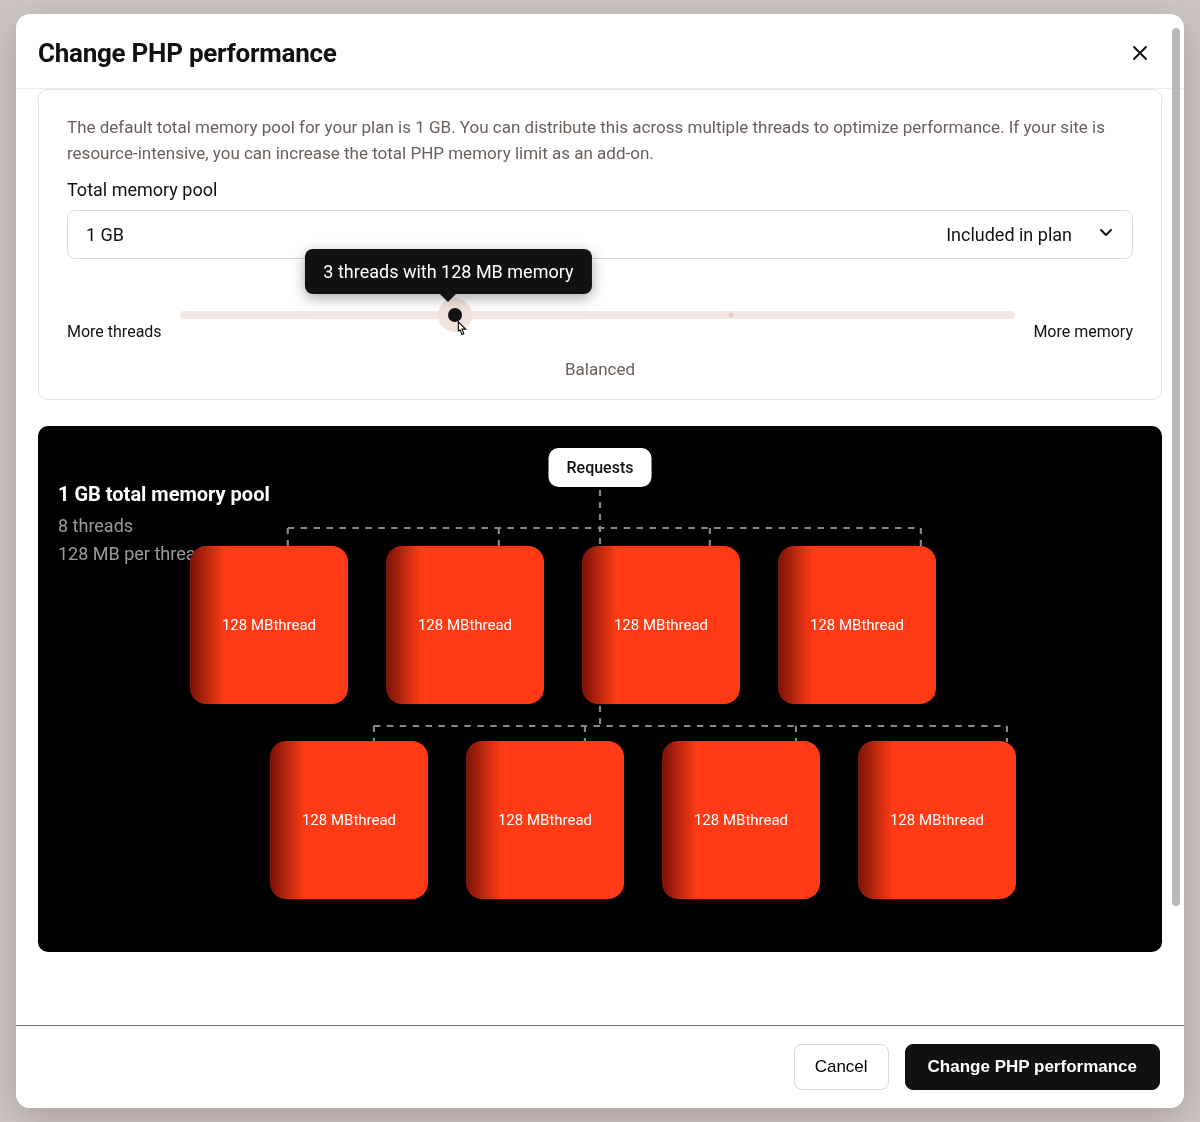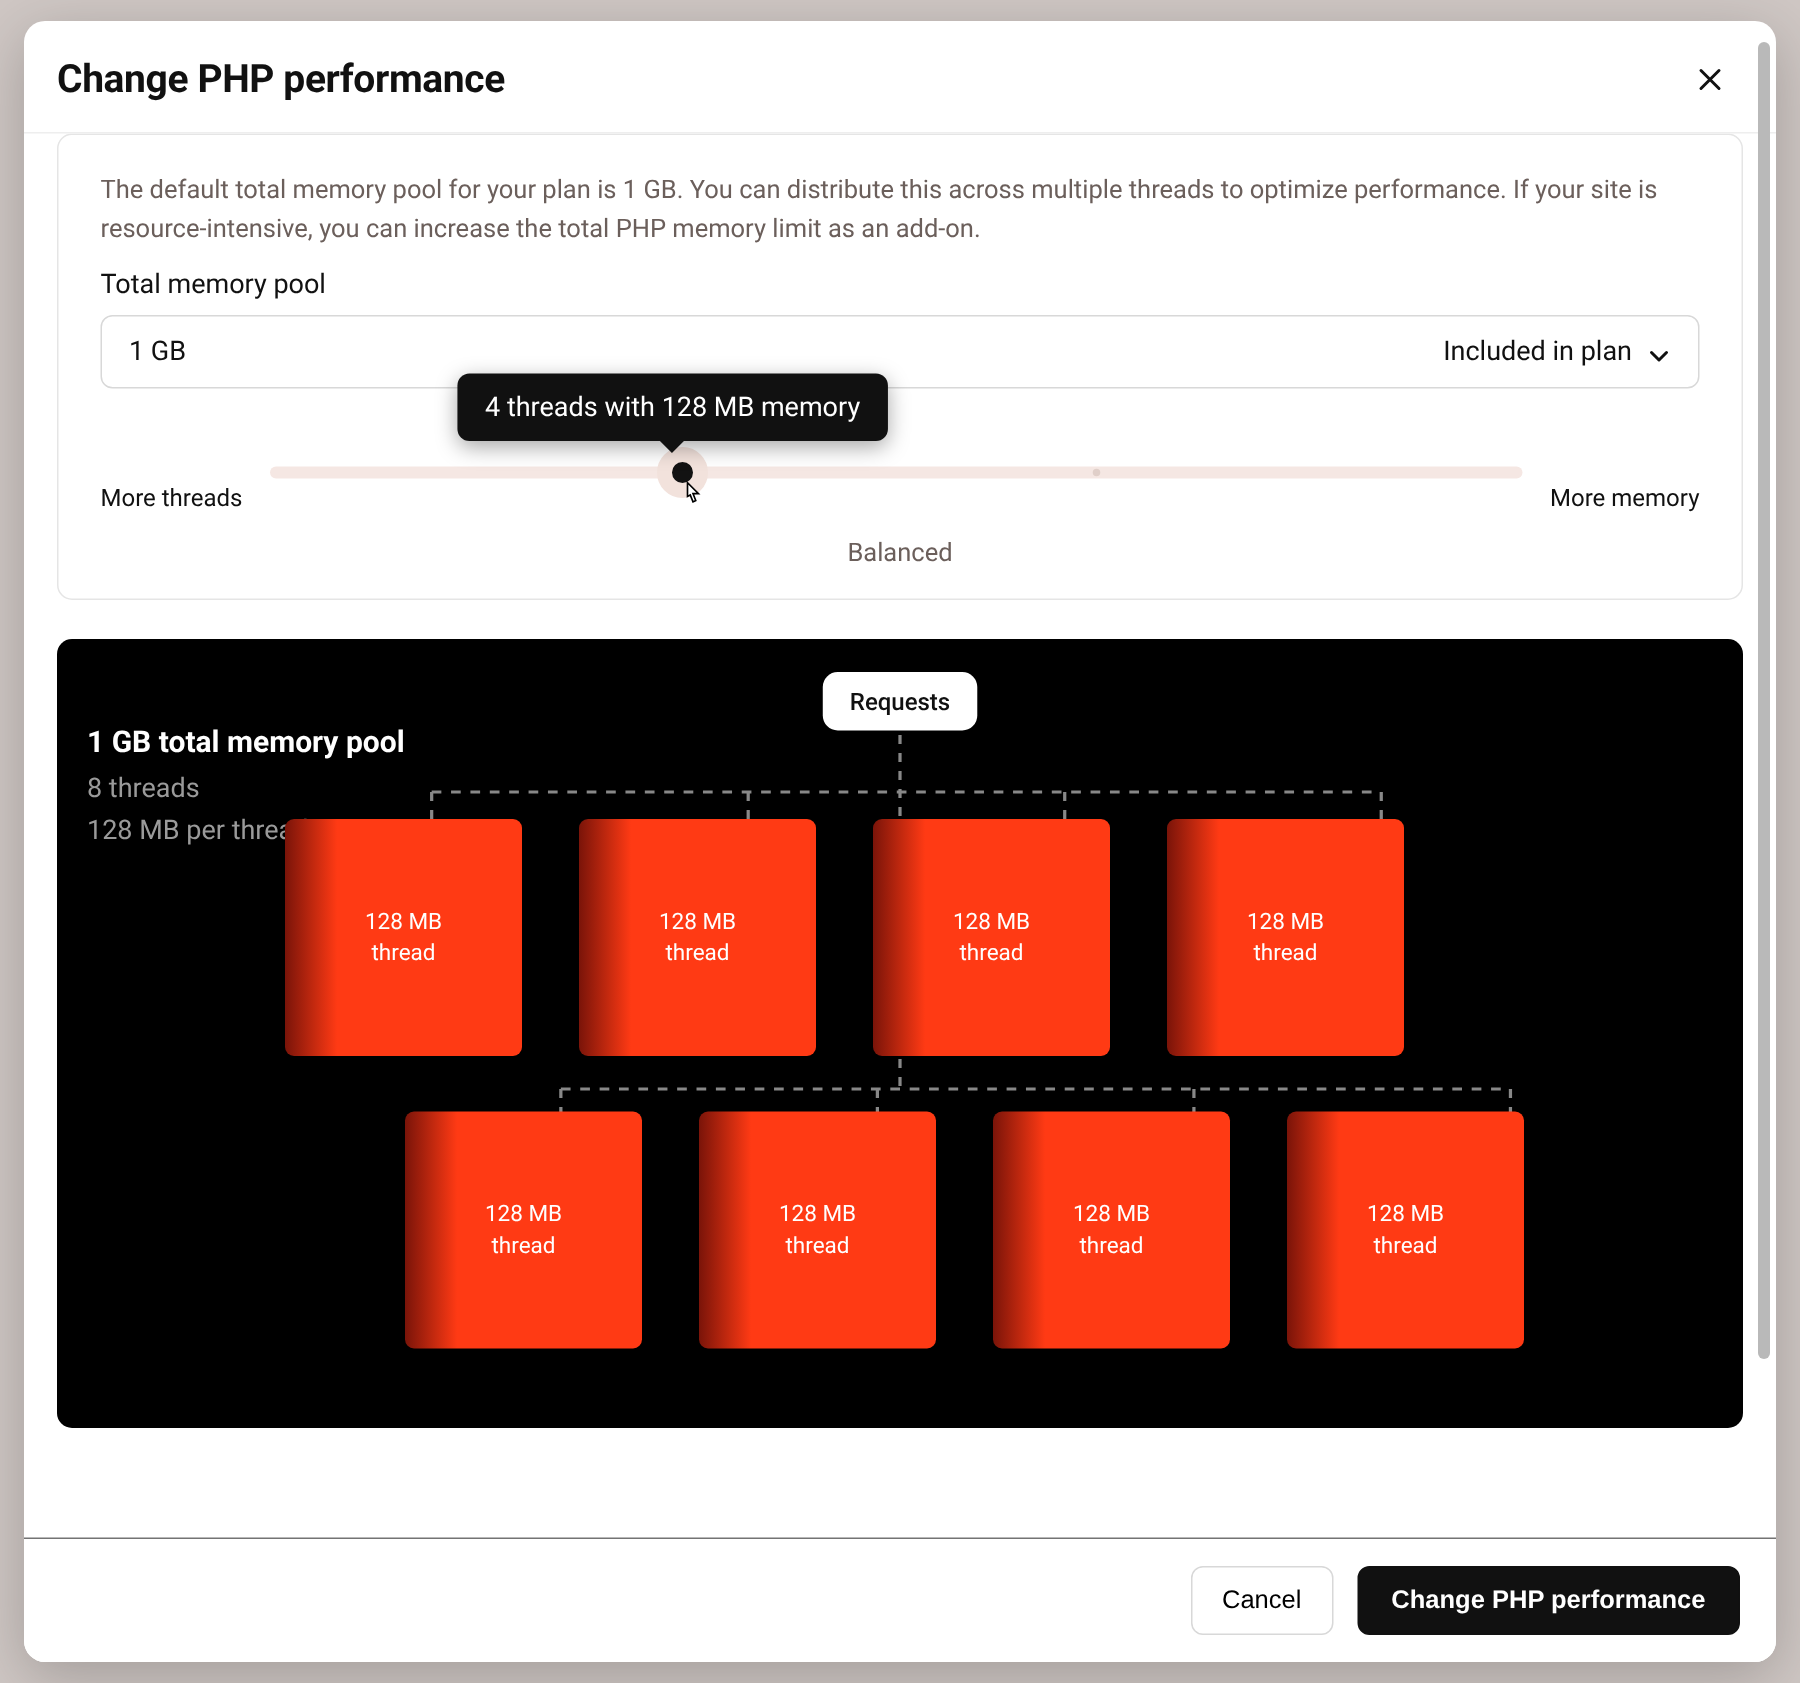--- a/index.html
+++ b/index.html
@@ -20,21 +20,21 @@
   .card {
     border:1px solid #e5e5e5; border-radius:10px; padding:24px 28px 20px 28px; margin-top:0;
   }
   .desc { color:#6b5f5b; font-size:17px; line-height:1.55; margin-bottom:12px; }
   .field-label { font-size:18px; font-weight:400; color:#111; margin-bottom:10px; }
   .select {
     position:relative; display:flex; align-items:center; justify-content:space-between;
     border:1px solid #d8d8d8; border-radius:8px; padding:13px 18px; font-size:18px; cursor:pointer;
   }
   .select .left { color:#111; }
-  .select .right { display:flex; align-items:flex-end; gap:10px; color:#111; }
+  .select .right { display:flex; align-items:flex-start; gap:26px; color:#111; }
   .chev { width:16px; height:16px; }
   .slider-row { position:relative; display:flex; align-items:center; gap:18px; margin-top:30px; }
   .slider-label { font-size:16px; color:#111; white-space:nowrap;margin-top:33px; }
   .slider-track {
     position:relative; flex:1; height:8px; background:#f5e7e3; border-radius:6px;
   }
   .slider-tick {
     position:absolute; top:50%; transform:translate(-50%,-50%);
     width:5px; height:5px; border-radius:50%; background:#e0cfc9;
   }
@@ -63,23 +63,23 @@
   .viz-title { font-size:20px; font-weight:700; margin-bottom:6px;margin-top:34px; }
   .viz-sub { font-size:18px; color:#9a9a9a; line-height:1.6; }
   .requests-pill {
     position:absolute; top:22px; left:50%; transform:translateX(-50%);
     background:#fff; color:#111; font-size:16px; padding:10px 18px; border-radius:10px; font-weight:500;
   }
   .row1, .row2 { position:absolute; display:flex; gap:38px; }
   .row1 { top:120px; left:152px; }
   .row2 { top:315px; left:232px; }
   .thread-card {
-    width:158px; height:158px; border-radius:6px;
+    width:158px; height:158px; border-radius:16px;
     background:linear-gradient(90deg,#7a1409 0%, #ff3a14 22%, #ff3a14 100%);
-    display:flex; flex-direction:column; align-items:center; justify-content:center;
+    display:flex; align-items:center; justify-content:center;
     color:#fff; font-size:15px; line-height:1.35; text-align:center;
   }
   svg.wires { position:absolute; inset:0; width:100%; height:100%; pointer-events:none; }
   .modal-footer {
     border-top:1px solid #737373; padding:18px 24px; display:flex; justify-content:flex-end; gap:16px;
     background:#fff;
     margin-top:34px;
   }
   .btn { font-size:17px; border-radius:8px; padding:12px 20px; cursor:pointer; border:1px solid #d8d8d8; background:#fff; }
   .btn.primary { background:#111; color:#fff; border-color:#111; font-weight:600; padding:12px 22px; }
@@ -113,21 +113,21 @@
             </svg>
         </span>
       </div>
 
       <div class="slider-row">
         <span class="slider-label">More threads</span>
         <div class="slider-track">
           <div class="slider-tick" style="left:33%"></div>
           <div class="slider-tick" style="left:66%"></div>
           <div class="slider-thumb" style="left:33%">
-            <div class="tooltip">4 threads with 128 MB memory</div>
+            <div class="tooltip">3 threads with 128 MB memory</div>
           </div>
           <svg class="cursor" style="left:33%; top:8px; margin-left:-4px" viewBox="0 0 24 24">
             <path d="M8 3v10l2-1 2 5 2-1-2-5h4L8 3z" fill="#fff" stroke="#000" stroke-width="1.2"></path>
           </svg>
         </div>
         <span class="slider-label">More memory</span>
       </div>
       <div class="balanced">Balanced</div>
     </div>
 

